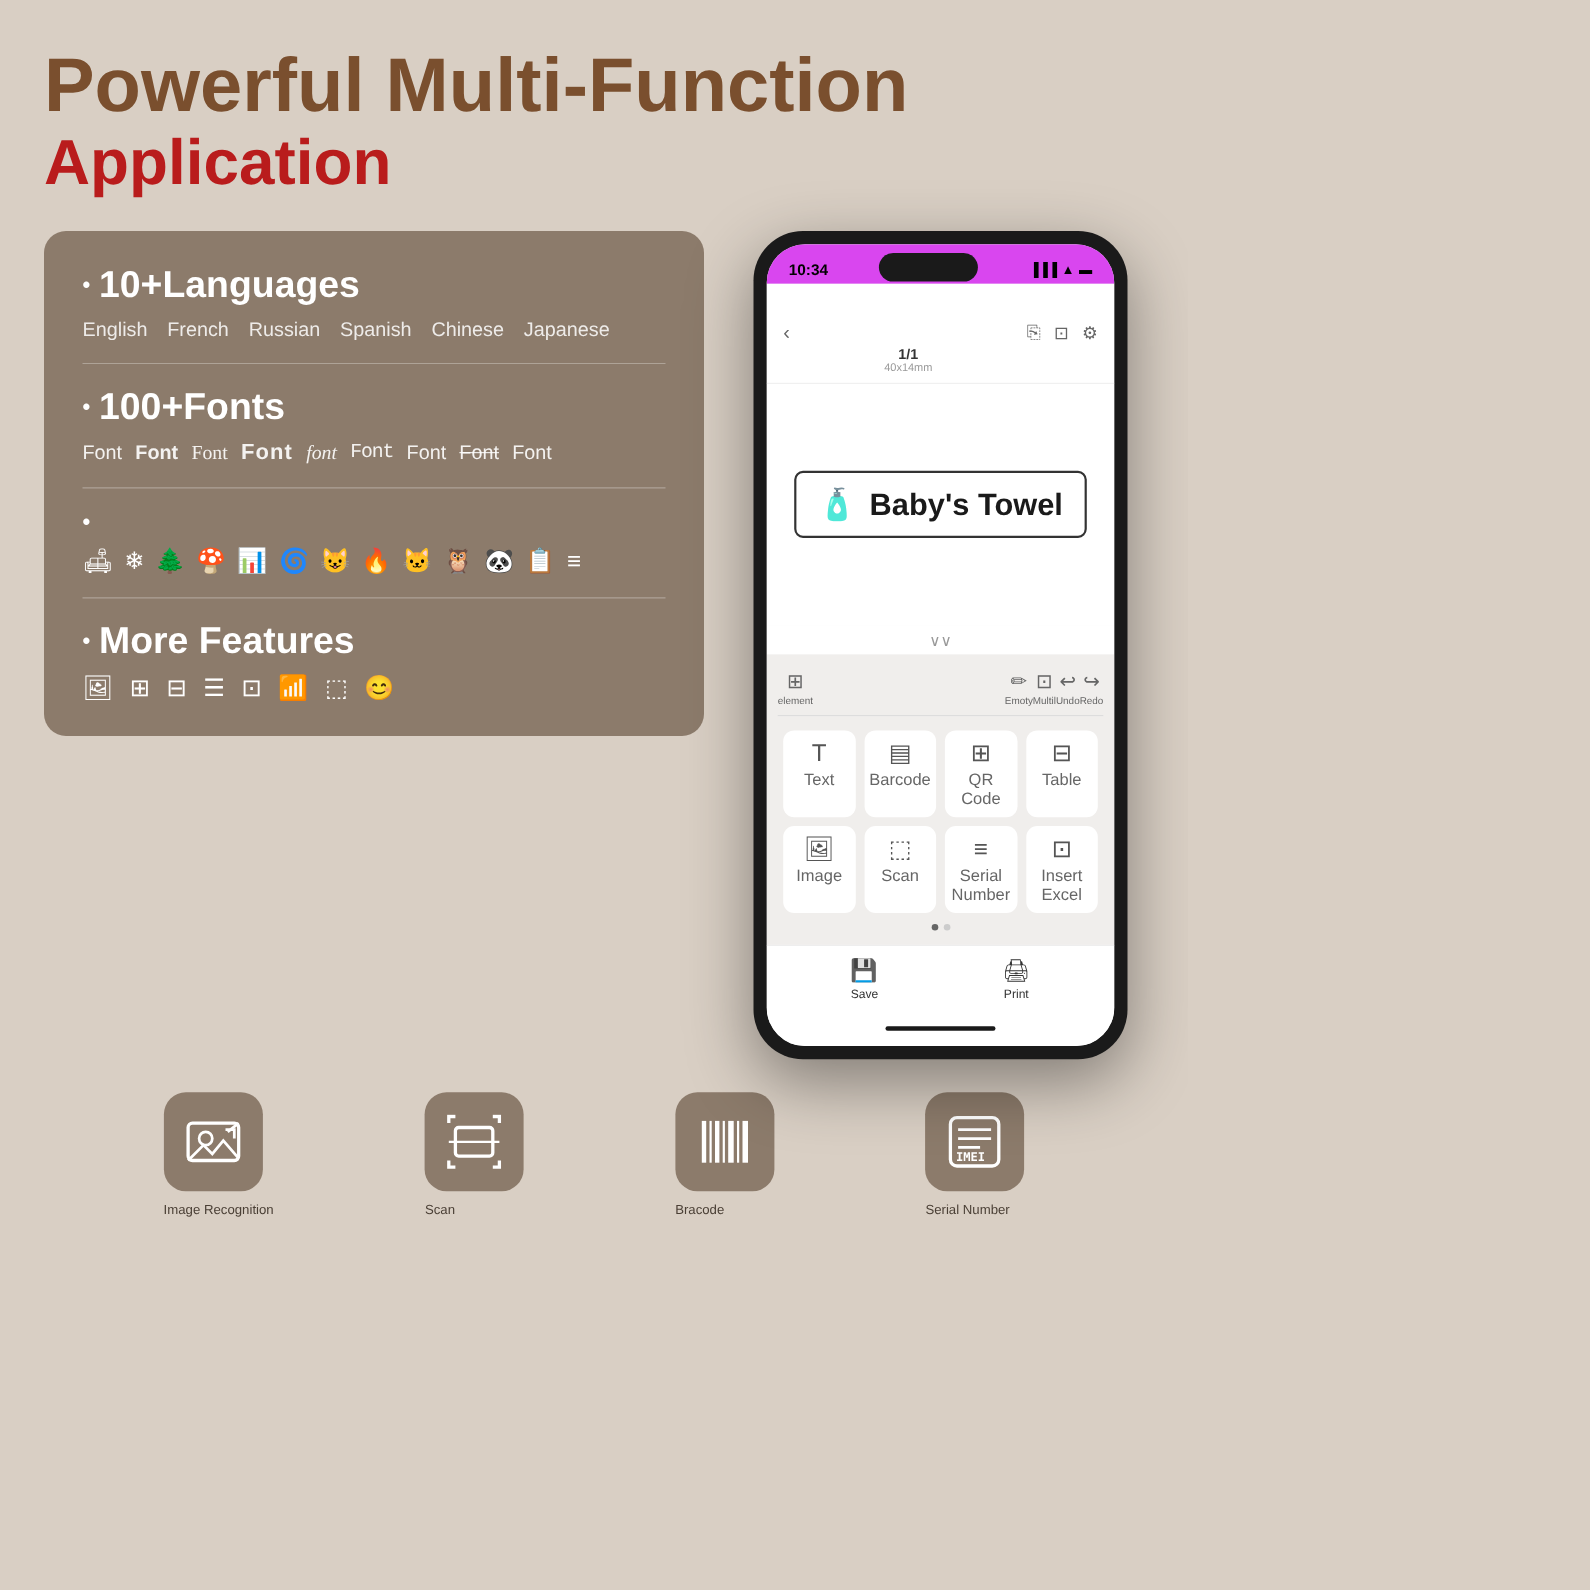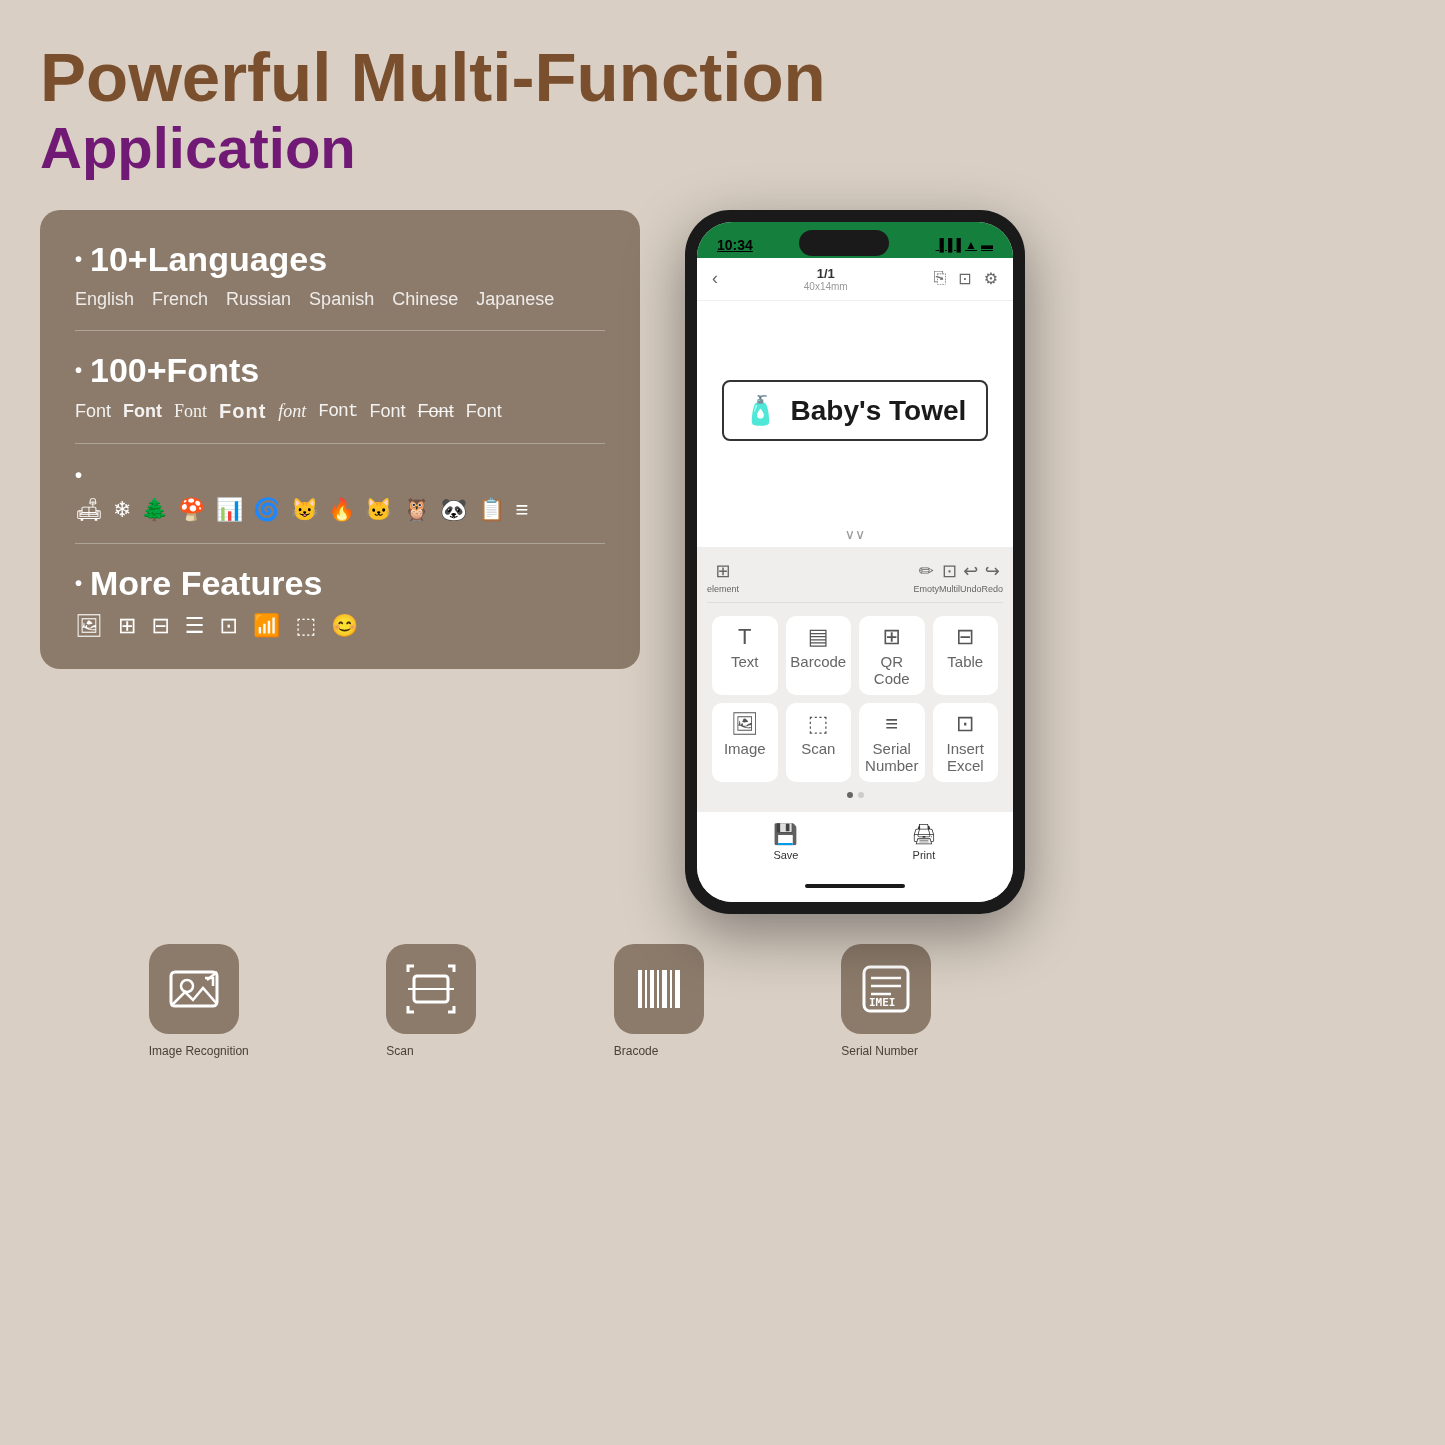--- a/index.html
+++ b/index.html
@@ -25,21 +25,21 @@
     }
     .main-title-line1 {
       font-size: 69px;
       font-weight: 800;
       color: #7a4f2e;
       line-height: 1.1;
     }
     .main-title-line2 {
       font-size: 58px;
       font-weight: 800;
-      color: #701a75;
+      color: #b91c1c;
       line-height: 1.1;
     }
 
     
     .content-area {
       display: flex;
       gap: 30px;
       align-items: flex-start;
     }
 
@@ -165,21 +165,21 @@
     
     .app-header {
       background: white;
       display: flex;
       justify-content: space-between;
       align-items: center;
       padding: 8px 15px;
       border-bottom: 1px solid #eee;
     }
     .app-header-left { font-size: 18px; color: #666; }
-    .app-header-center { text-align: center; }
+    .app-header-center { text-align: center; margin-top: 48px; }
     .page-indicator { font-size: 13px; font-weight: 600; color: #333; }
     .page-size { font-size: 10px; color: #999; }
     .app-header-right { display: flex; gap: 12px; font-size: 16px; color: #666; }
 
     
     .canvas-area {
       background: white;
       min-height: 220px;
       display: flex;
       align-items: center;
@@ -397,21 +397,21 @@
           <span>⬚</span>
           <span>😊</span>
         </div>
       </div>
     </div>
 
     <div class="phone-container">
       <div class="phone-mockup">
         <div class="phone-screen">
 
-          <div style="background:#15803d;padding:10px 20px 0 20px;display:flex;justify-content:space-between;align-items:center;text-decoration:underline;">
+          <div style="background:#d946ef;padding:10px 20px 0 20px;display:flex;justify-content:space-between;align-items:center;">
             <span class="status-time">10:34</span>
             <div class="dynamic-island"></div>
             <div class="status-icons">
               <span>▐▐▐</span>
               <span>▲</span>
               <span>▬</span>
             </div>
           </div>
 
           <div class="app-header">

